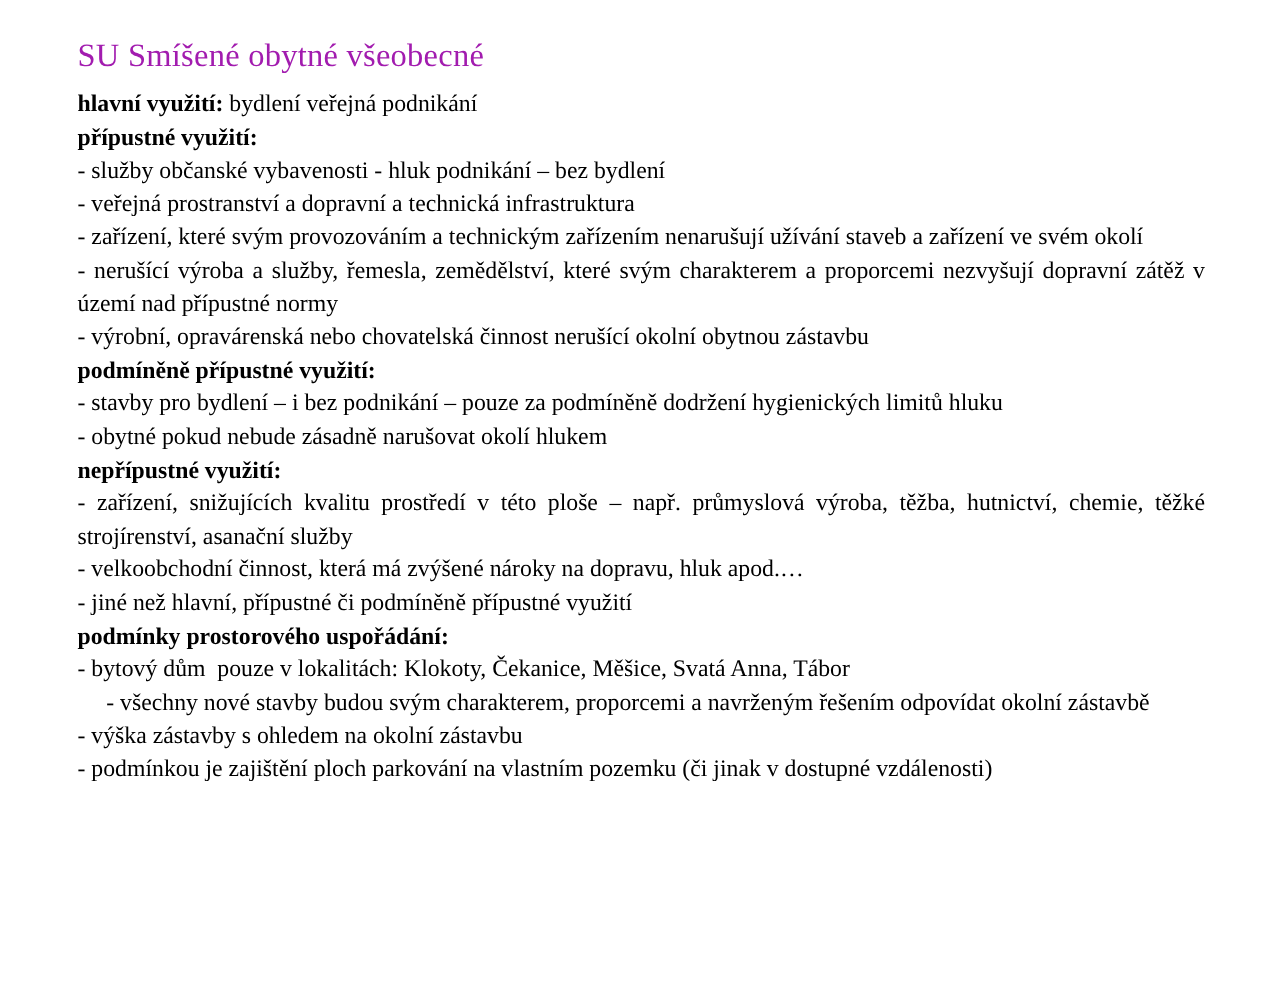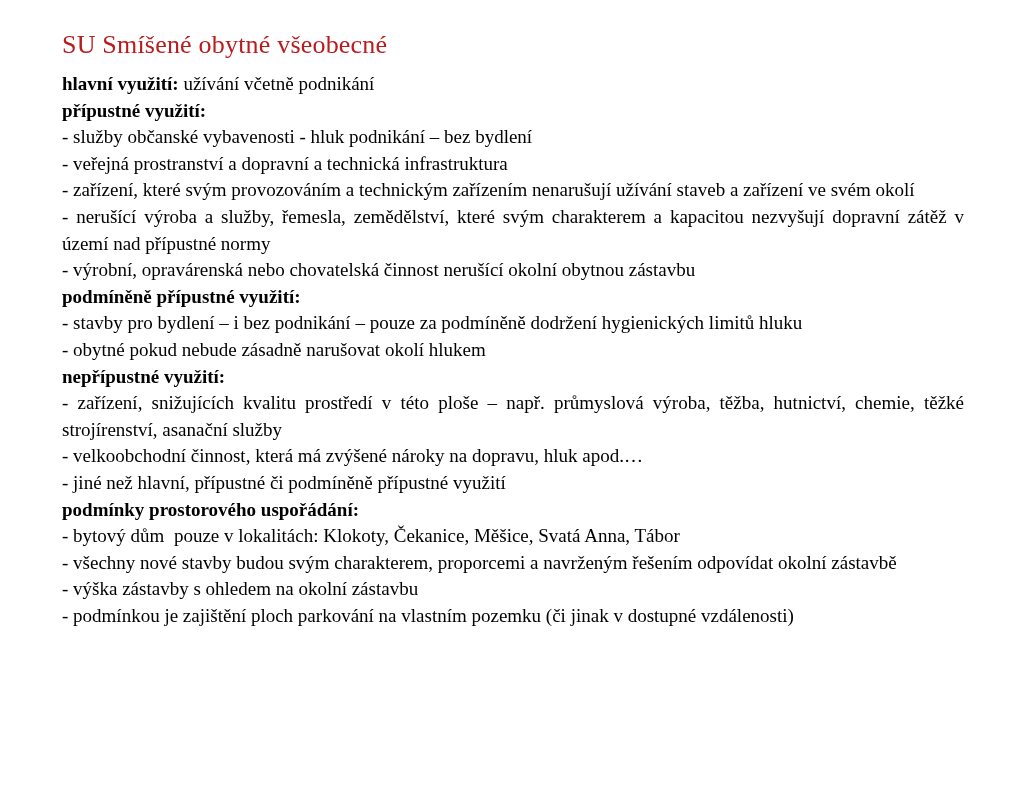--- a/index.html
+++ b/index.html
@@ -17,59 +17,60 @@
     width: 1024px;
     height: 804px;
     padding: 30px 57px 0 62px;
     background: #ffffff;
   }
   .title {
     font-family: "Liberation Serif", "DejaVu Serif", serif;
     font-weight: 400;
     font-size: 26px;
     line-height: 30px;
-    color: #b91c1c;
+    color: #a21caf;
     margin: 0 0 11px 0;
     letter-spacing: 0.2px;
   }
   .content {
     width: 902px;
     font-family: "Liberation Serif", "DejaVu Serif", serif;
     font-size: 19px;
     line-height: 26.6px;
     color: #000000;
   }
   .content p {
     margin: 0;
     text-align: justify;
   }
   .b {
     font-weight: bold;
   }
   p.hang {
     padding-left: 32px;
     text-indent: -32px;
+    margin-left: 23px;
   }
 </style>
 </head>
 <body>
 
 <div class="page">
 
   <h1 class="title">SU Smíšené obytné všeobecné</h1>
 
   <div class="content">
 
-    <p><span class="b">hlavní využití:</span><span> užívání včetně podnikání</span></p>
+    <p><span class="b">hlavní využití:</span><span> bydlení veřejná podnikání</span></p>
 
     <p class="b">přípustné využití:</p>
     <p>- služby občanské vybavenosti - hluk podnikání – bez bydlení</p>
     <p>- veřejná prostranství a dopravní a technická infrastruktura</p>
     <p>- zařízení, které svým provozováním a technickým zařízením nenarušují užívání staveb a zařízení ve svém okolí</p>
-    <p>- nerušící výroba a služby, řemesla, zemědělství, které svým charakterem a kapacitou nezvyšují dopravní zátěž v území nad přípustné normy</p>
+    <p>- nerušící výroba a služby, řemesla, zemědělství, které svým charakterem a proporcemi nezvyšují dopravní zátěž v území nad přípustné normy</p>
     <p>- výrobní, opravárenská nebo chovatelská činnost nerušící okolní obytnou zástavbu</p>
 
     <p class="b">podmíněně přípustné využití:</p>
     <p>- stavby pro bydlení – i bez podnikání – pouze za podmíněně dodržení hygienických limitů hluku</p>
     <p>- obytné pokud nebude zásadně narušovat okolí hlukem</p>
 
     <p class="b">nepřípustné využití:</p>
     <p>- zařízení, snižujících kvalitu prostředí v této ploše – např. průmyslová výroba, těžba, hutnictví, chemie, těžké strojírenství, asanační služby</p>
     <p>- velkoobchodní činnost, která má zvýšené nároky na dopravu, hluk apod.…</p>
     <p>- jiné než hlavní, přípustné či podmíněně přípustné využití</p>

